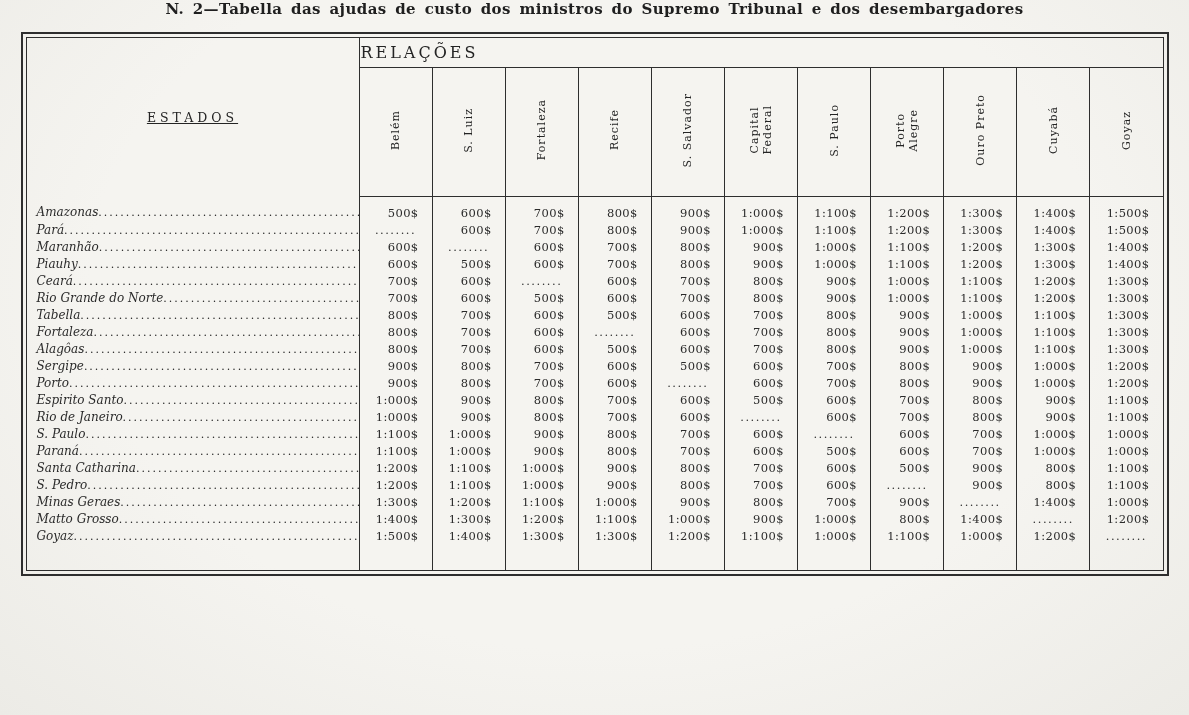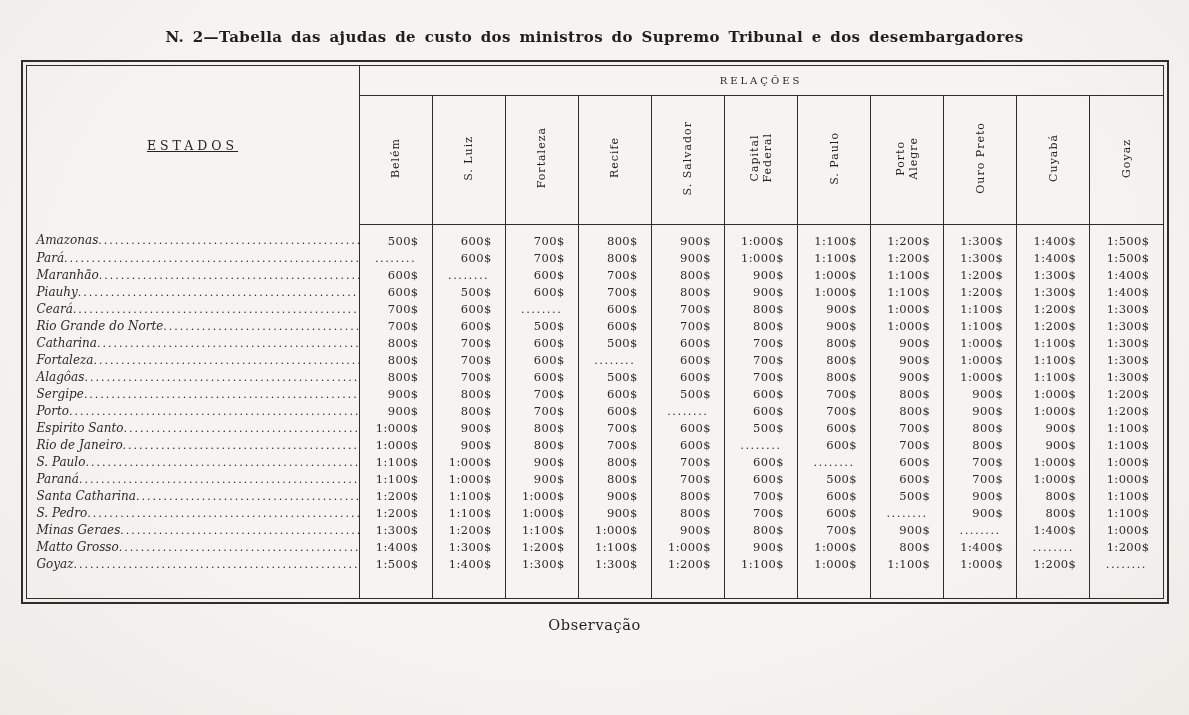--- a/index.html
+++ b/index.html
@@ -3,21 +3,21 @@
 <meta charset="utf-8">
 <style>
   html,body { margin:0; padding:0; }
   body {
     width:1189px; height:715px;
     background:#f3f2ee;
     font-family:"DejaVu Serif","Liberation Serif",serif;
     color:#262626;
     overflow:hidden;
   }
-  .page { width:1189px; height:715px; box-sizing:border-box; padding-top:28px;
+  .page { width:1189px; height:715px; box-sizing:border-box; padding-top:0;
     background:radial-gradient(ellipse at 50% 40%, #f5f4f0 60%, #ecebe6 100%); }
 
   .doc-title {
     margin:0 0 14px 0; text-align:center;
     font-size:15px; font-weight:bold; letter-spacing:0.4px; word-spacing:3px;
     color:#1f1f1f;
   }
 
   .table-frame {
     width:1148px; margin:0 auto; box-sizing:border-box;
@@ -27,21 +27,21 @@
   table.tbl {
     width:100%; border-collapse:collapse; table-layout:fixed;
     border:1px solid #2e2e2e;
   }
   th { font-weight:normal; }
   .estados-h {
     width:330px; font-size:12.5px; letter-spacing:4px; text-align:center;
     vertical-align:middle; color:#242424;text-decoration:underline;
   }
   .relacoes-h {
-    height:27px; font-size:10px; letter-spacing:3px; text-align:center;
+    height:27px; font-size:16px; letter-spacing:3px; text-align:left;
     border-left:1px solid #2e2e2e; border-bottom:1px solid #2e2e2e;
     color:#242424;
   }
   .rot-h {
     height:116px; border-left:1px solid #2e2e2e; border-bottom:1px solid #2e2e2e;
     text-align:center; vertical-align:middle; padding:6px 0;
   }
   .rot {
     writing-mode:vertical-rl; transform:rotate(180deg);
     white-space:pre-line; display:inline-block;
@@ -215,21 +215,21 @@
             <td class="val">800$</td>
             <td class="val">900$</td>
             <td class="val">1:000$</td>
             <td class="val">1:100$</td>
             <td class="val">1:200$</td>
             <td class="val">1:300$</td>
           </tr>
           <tr>
             <td>
               <div class="estado-wrap">
-                <span class="estado-name">Catharina</span>
+                <span class="estado-name">Tabella</span>
                 <span class="leader"></span>
               </div>
             </td>
             <td class="val">800$</td>
             <td class="val">700$</td>
             <td class="val">600$</td>
             <td class="val">500$</td>
             <td class="val">600$</td>
             <td class="val">700$</td>
             <td class="val">800$</td>
@@ -497,16 +497,15 @@
             <td></td>
             <td></td>
             <td></td>
             <td></td>
           </tr>
         </tbody>
     </table>
   </div>
 
   <div class="obs">
-    <h2 class="obs-heading">Observação</h2>
   </div>
 
 </div>
 
 </body></html>

